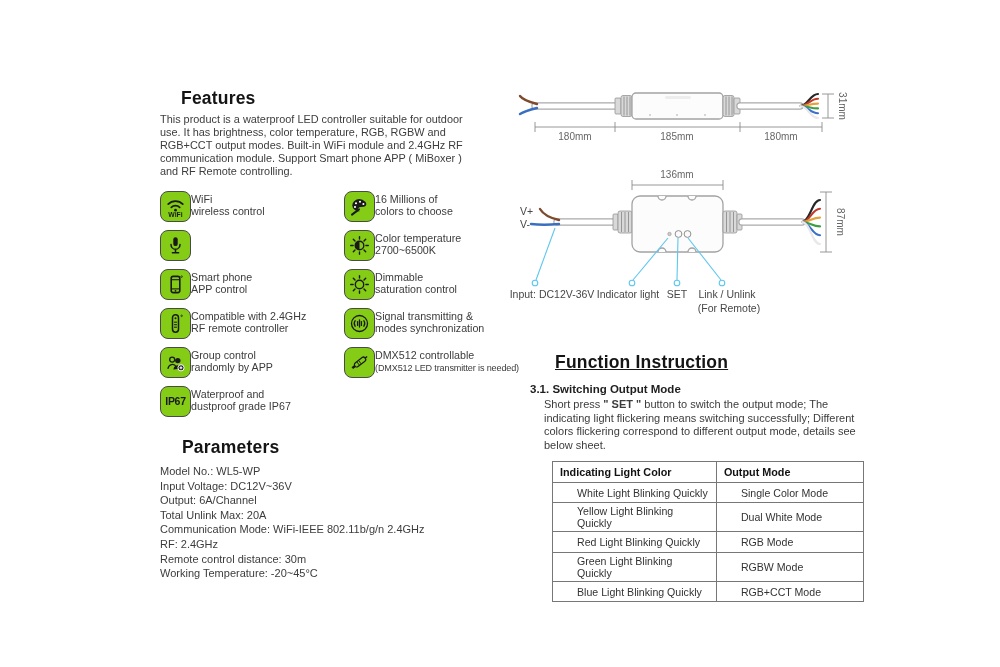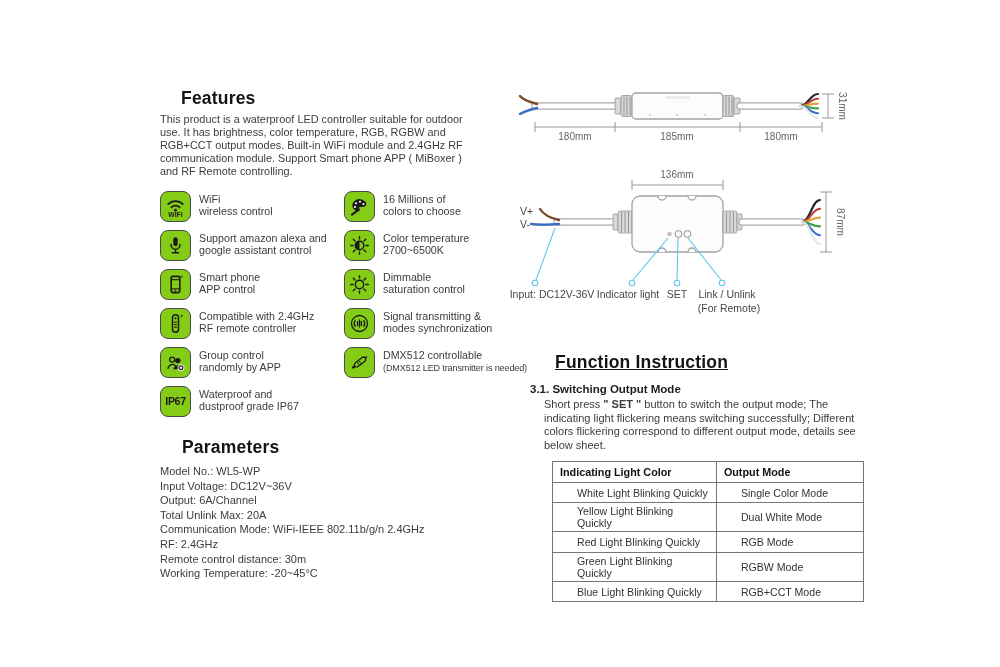--- a/index.html
+++ b/index.html
@@ -6,21 +6,21 @@
   body{width:1000px;height:667px;position:relative;overflow:hidden;
        font-family:"Liberation Sans", sans-serif;color:#3d3d3d;}
   svg{overflow:visible;}
   h2.sec{font-size:17.5px;font-weight:bold;color:#141414;margin:0;letter-spacing:.2px;}
 
   
   .features{position:absolute;left:160px;top:88px;width:348px;}
   .features h2{margin:0 0 4px 21px;}
   .intro{font-size:10.9px;line-height:12.9px;margin:0;white-space:pre-line;}
   .feat-grid{display:grid;grid-template-columns:184px 164px;row-gap:8px;margin-top:13px;}
-  .feat-item{display:flex;gap:8px;align-items:flex-start;}
+  .feat-item{display:flex;align-items:flex-start;}
   .icon-box{width:29px;height:29px;min-width:29px;border:1.6px solid #4a4a4a;border-radius:8px;
             display:flex;align-items:center;justify-content:center;box-sizing:content-box;background:#84cc16;}
   .icon-box.ip67{font-weight:bold;font-size:10.5px;color:#1a1a1a;letter-spacing:-.3px;}
   .feat-label{font-size:10.7px;line-height:12.9px;padding-top:2px;white-space:nowrap;color:#3c3c3c;}
   .feat-label .condensed{font-size:9.1px;letter-spacing:-.15px;}
 
   .params{position:absolute;left:160px;top:437px;}
   .params h2{margin:0 0 6px 22px;}
   .param-line{font-size:11px;line-height:14.6px;color:#3c3c3c;}
 
@@ -89,21 +89,20 @@
       </div>
       <div class="feat-item">
         <span class="icon-box">
           <svg width="21" height="21" viewBox="0 0 21 21">
             <rect x="8.3" y="2.3" width="4.4" height="8.8" rx="2.2" fill="#1a1a1a"></rect>
             <path d="M6,9.4 a4.5,4.9 0 0 0 9,0" fill="none" stroke="#1a1a1a" stroke-width="1.5" stroke-linecap="round"></path>
             <line x1="10.5" y1="14.7" x2="10.5" y2="17.1" stroke="#1a1a1a" stroke-width="1.5"></line>
             <line x1="7.4" y1="17.8" x2="13.6" y2="17.8" stroke="#1a1a1a" stroke-width="1.5" stroke-linecap="round"></line>
           </svg>
         </span>
-        <span class="feat-label"><span>Support amazon alexa and</span><br><span>google assistant control</span></span>
       </div>
       <div class="feat-item">
         <span class="icon-box">
           <svg width="21" height="21" viewBox="0 0 21 21">
             <line x1="16.9" y1="10.5" x2="19.3" y2="10.5" stroke="#1a1a1a" stroke-width="1.4" stroke-linecap="round"></line>
             <line x1="15.0" y1="15.0" x2="16.7" y2="16.7" stroke="#1a1a1a" stroke-width="1.4" stroke-linecap="round"></line>
             <line x1="10.5" y1="16.9" x2="10.5" y2="19.3" stroke="#1a1a1a" stroke-width="1.4" stroke-linecap="round"></line>
             <line x1="6.0" y1="15.0" x2="4.3" y2="16.7" stroke="#1a1a1a" stroke-width="1.4" stroke-linecap="round"></line>
             <line x1="4.1" y1="10.5" x2="1.7" y2="10.5" stroke="#1a1a1a" stroke-width="1.4" stroke-linecap="round"></line>
             <line x1="6.0" y1="6.0" x2="4.3" y2="4.3" stroke="#1a1a1a" stroke-width="1.4" stroke-linecap="round"></line>

